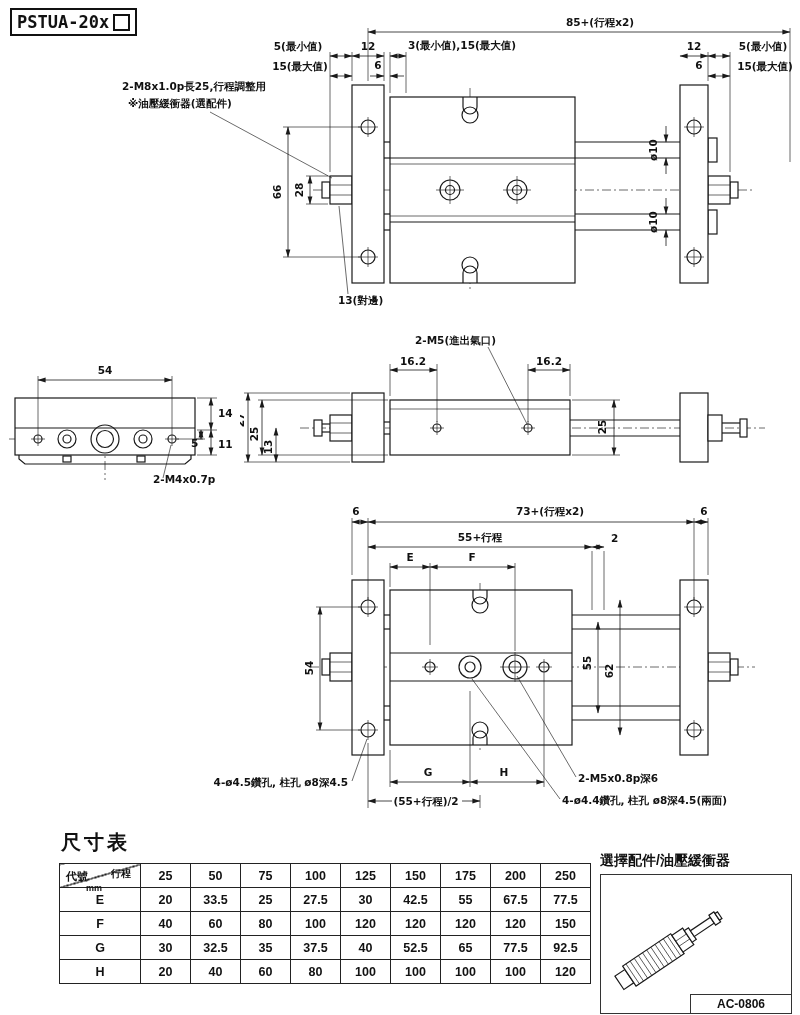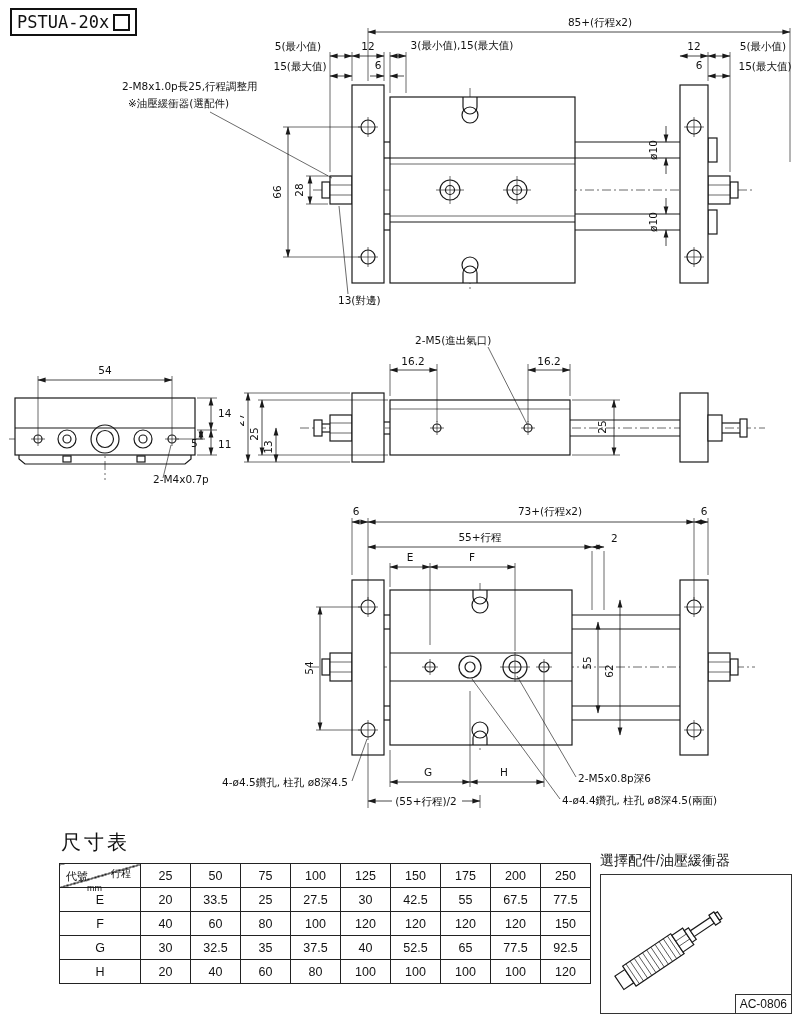--- a/index.html
+++ b/index.html
@@ -1,17 +1,17 @@
 <!DOCTYPE html>
 <html><head>
 <meta charset="utf-8">
 <style>
   html,body{margin:0;padding:0;background:#e8e8e8;}
   .page{position:relative;width:800px;height:1015px;background:#fff;overflow:hidden;
-        font-family:"Liberation Sans","DejaVu Sans",sans-serif;color:#111;}
+        font-family:"Liberation Sans","DejaVu Sans",sans-serif;color:#111;font-weight:bold;}
 
   
   .model-box{position:absolute;left:10px;top:8px;display:inline-flex;align-items:center;gap:4px;
              border:2px solid #111;padding:1px 5px;height:22px;
              font-family:"DejaVu Sans Mono","Liberation Mono",monospace;font-size:17px;}
   .model-box .sq{display:inline-block;width:13px;height:13px;border:2px solid #111;}
 
   
   svg{position:absolute;}
   svg .ln{stroke:#1a1a1a;stroke-width:1.2;fill:none;}
@@ -32,21 +32,21 @@
   td.corner{width:80px;position:relative;
     background:linear-gradient(to bottom right,transparent calc(50% - .7px),#222 calc(50% - .7px),#222 calc(50% + .7px),transparent calc(50% + .7px));}
   td.corner .ct{position:absolute;top:3px;right:9px;font-size:10px;}
   td.corner .cu{position:absolute;top:19px;right:38px;font-size:9px;margin-left:11px;}
   td.corner .cb{position:absolute;bottom:3px;left:6px;font-size:11px;}
 
   
   .acc-title{position:absolute;left:600px;top:852px;font-size:14px;}
   .acc-box{position:absolute;left:600px;top:874px;width:190px;height:138px;border:1.5px solid #333;background:#fff;}
   .acc-model{position:absolute;right:0;bottom:0;border-left:1.5px solid #333;border-top:1.5px solid #333;
-             padding:2px 4px;font-size:12px;background:#fff;}
+             padding:2px 26px;font-size:12px;background:#fff;}
 </style>
 </head>
 <body>
 
 <div class="page">
 
   <div class="model-box">
     <span>PSTUA-20x</span>
     <span class="sq"></span>
   </div>

